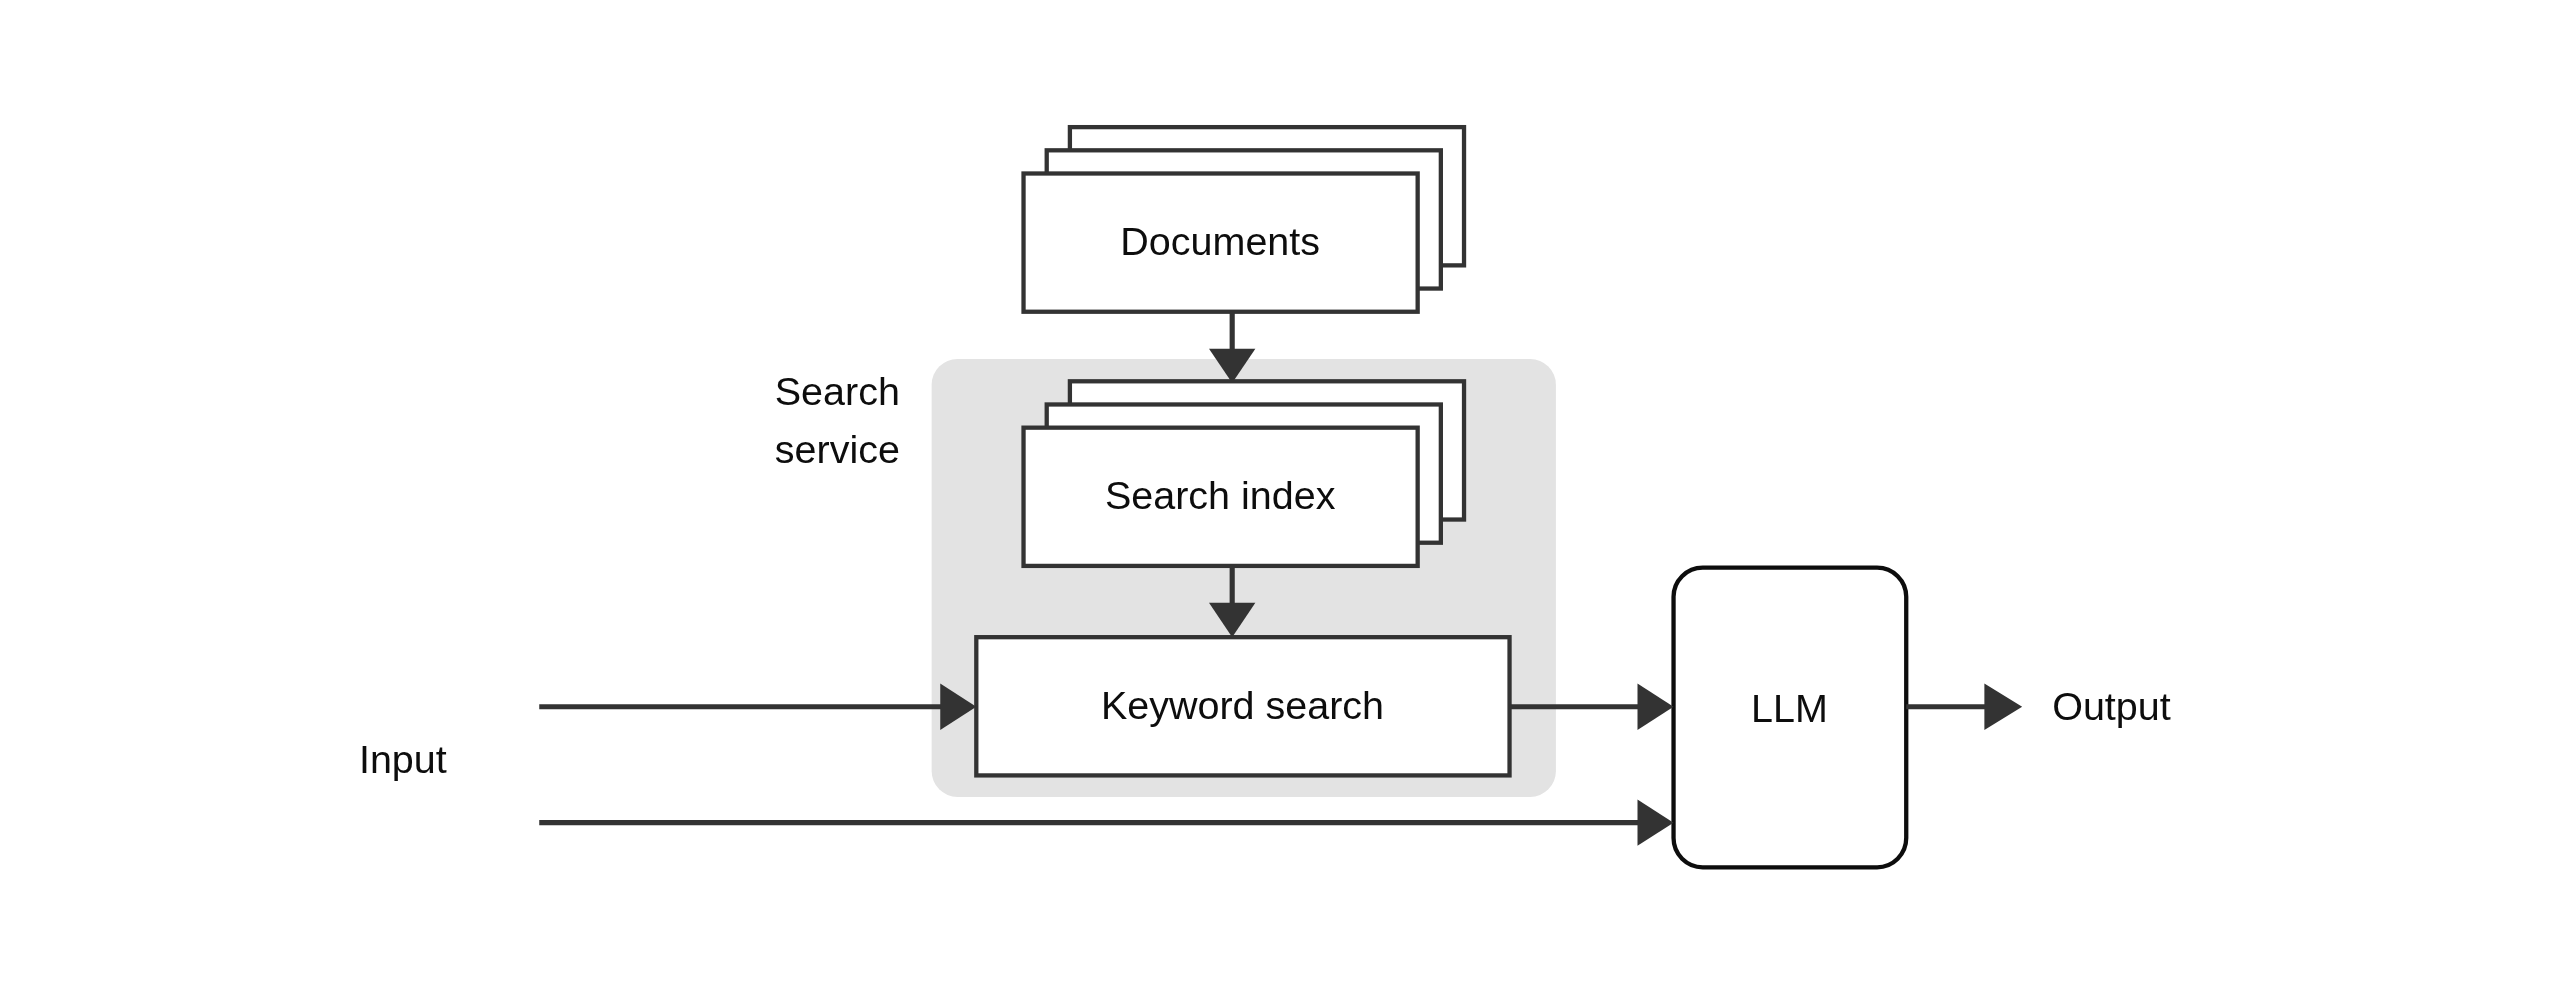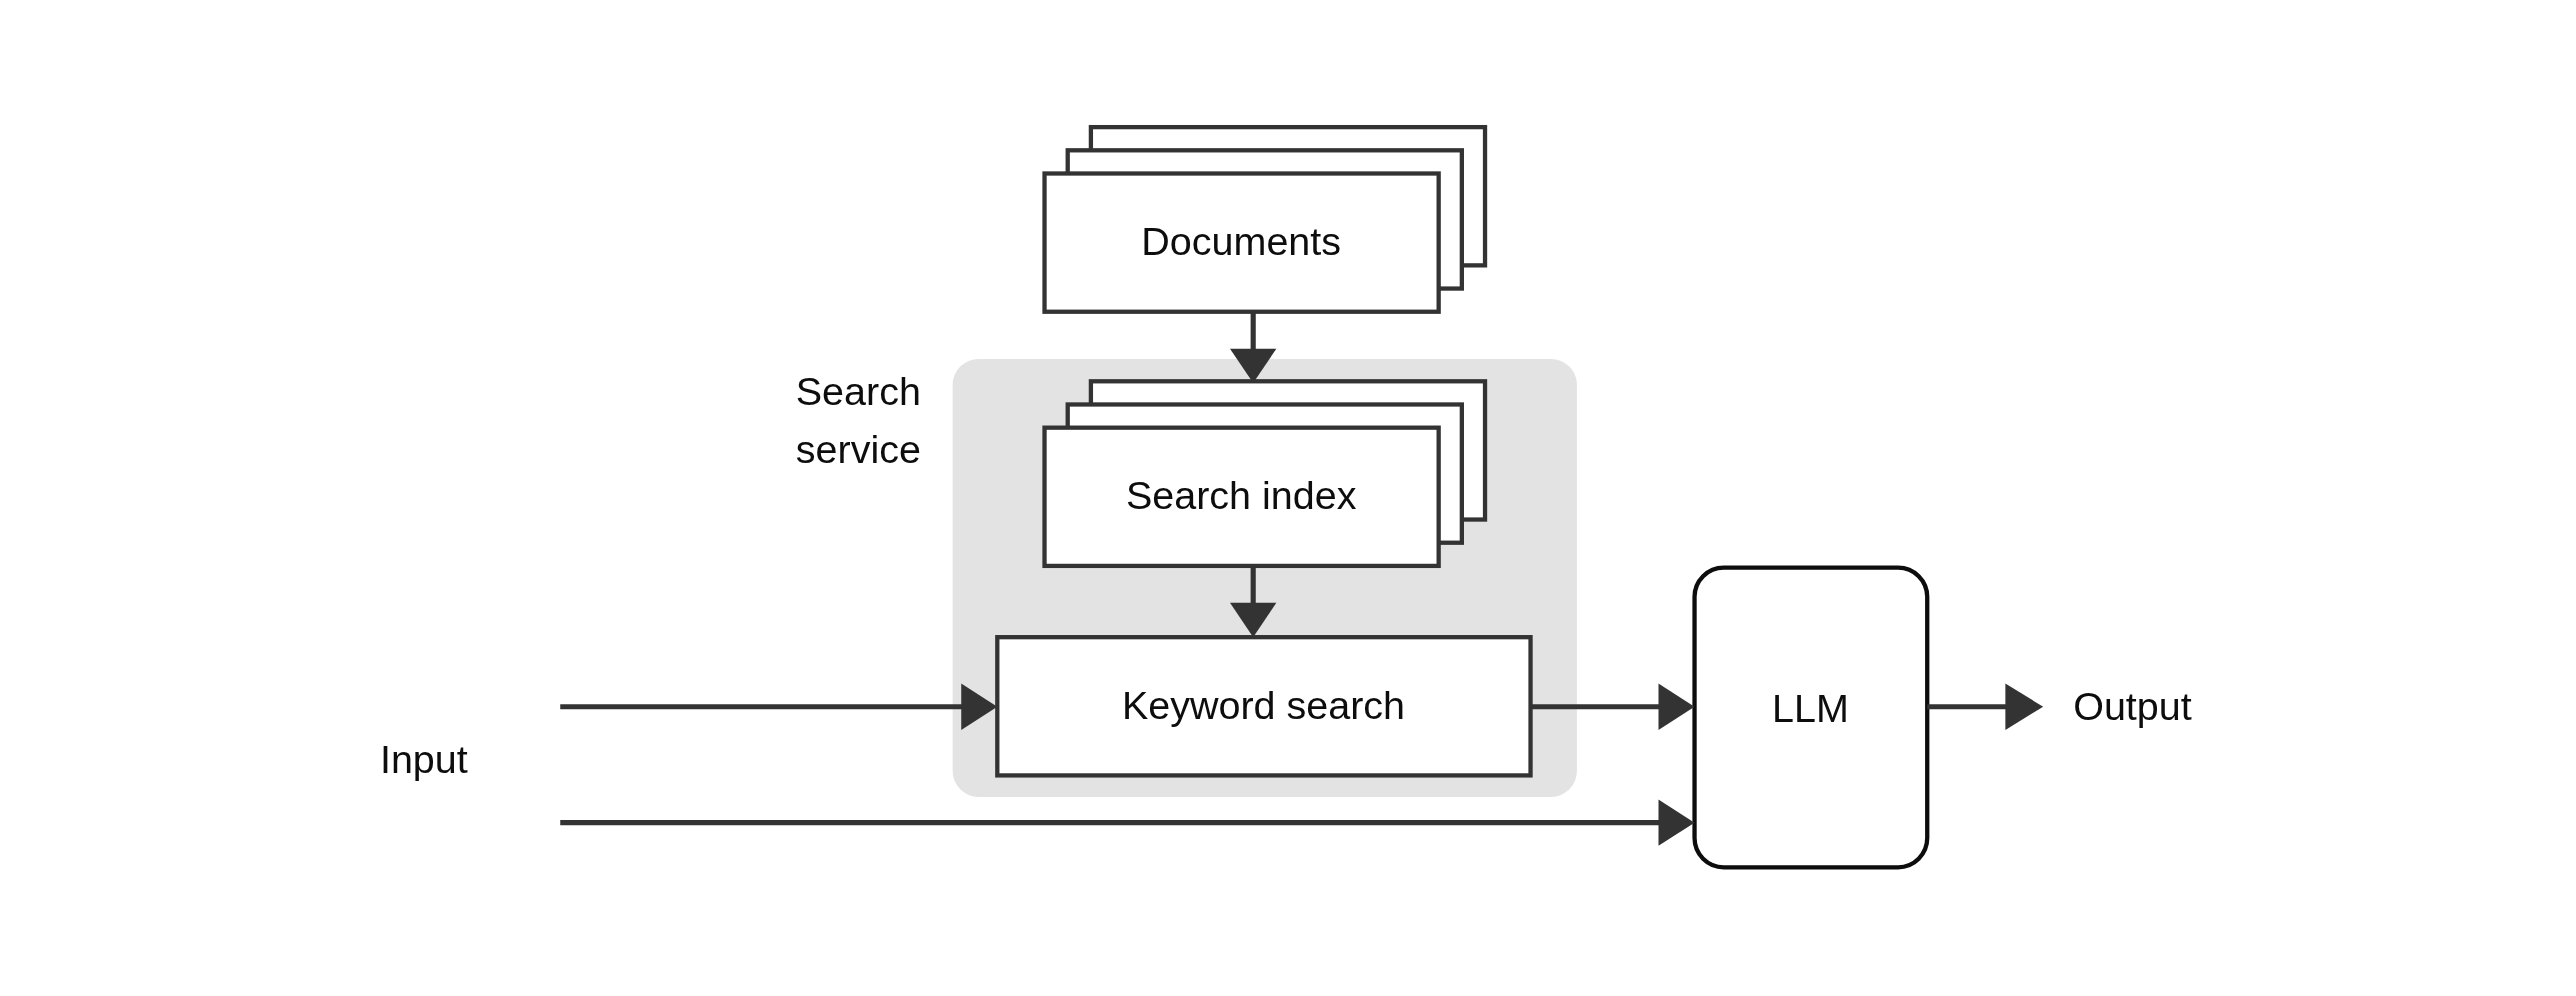--- a/index.html
+++ b/index.html
@@ -10,21 +10,20 @@
   }
   body {
     font-family: "Liberation Sans", "DejaVu Sans", sans-serif;
   }
   #stage {
     position: relative;
     width: 2174px;
     height: 997px;
     background: #ffffff;
     overflow: hidden;
-    margin-left: 21px;
   }
   #diagram-svg {
     position: absolute;
     left: 0;
     top: 0;
     width: 2576px;
     height: 997px;
   }
   .node-label {
     font-family: "Liberation Sans", "DejaVu Sans", sans-serif;

